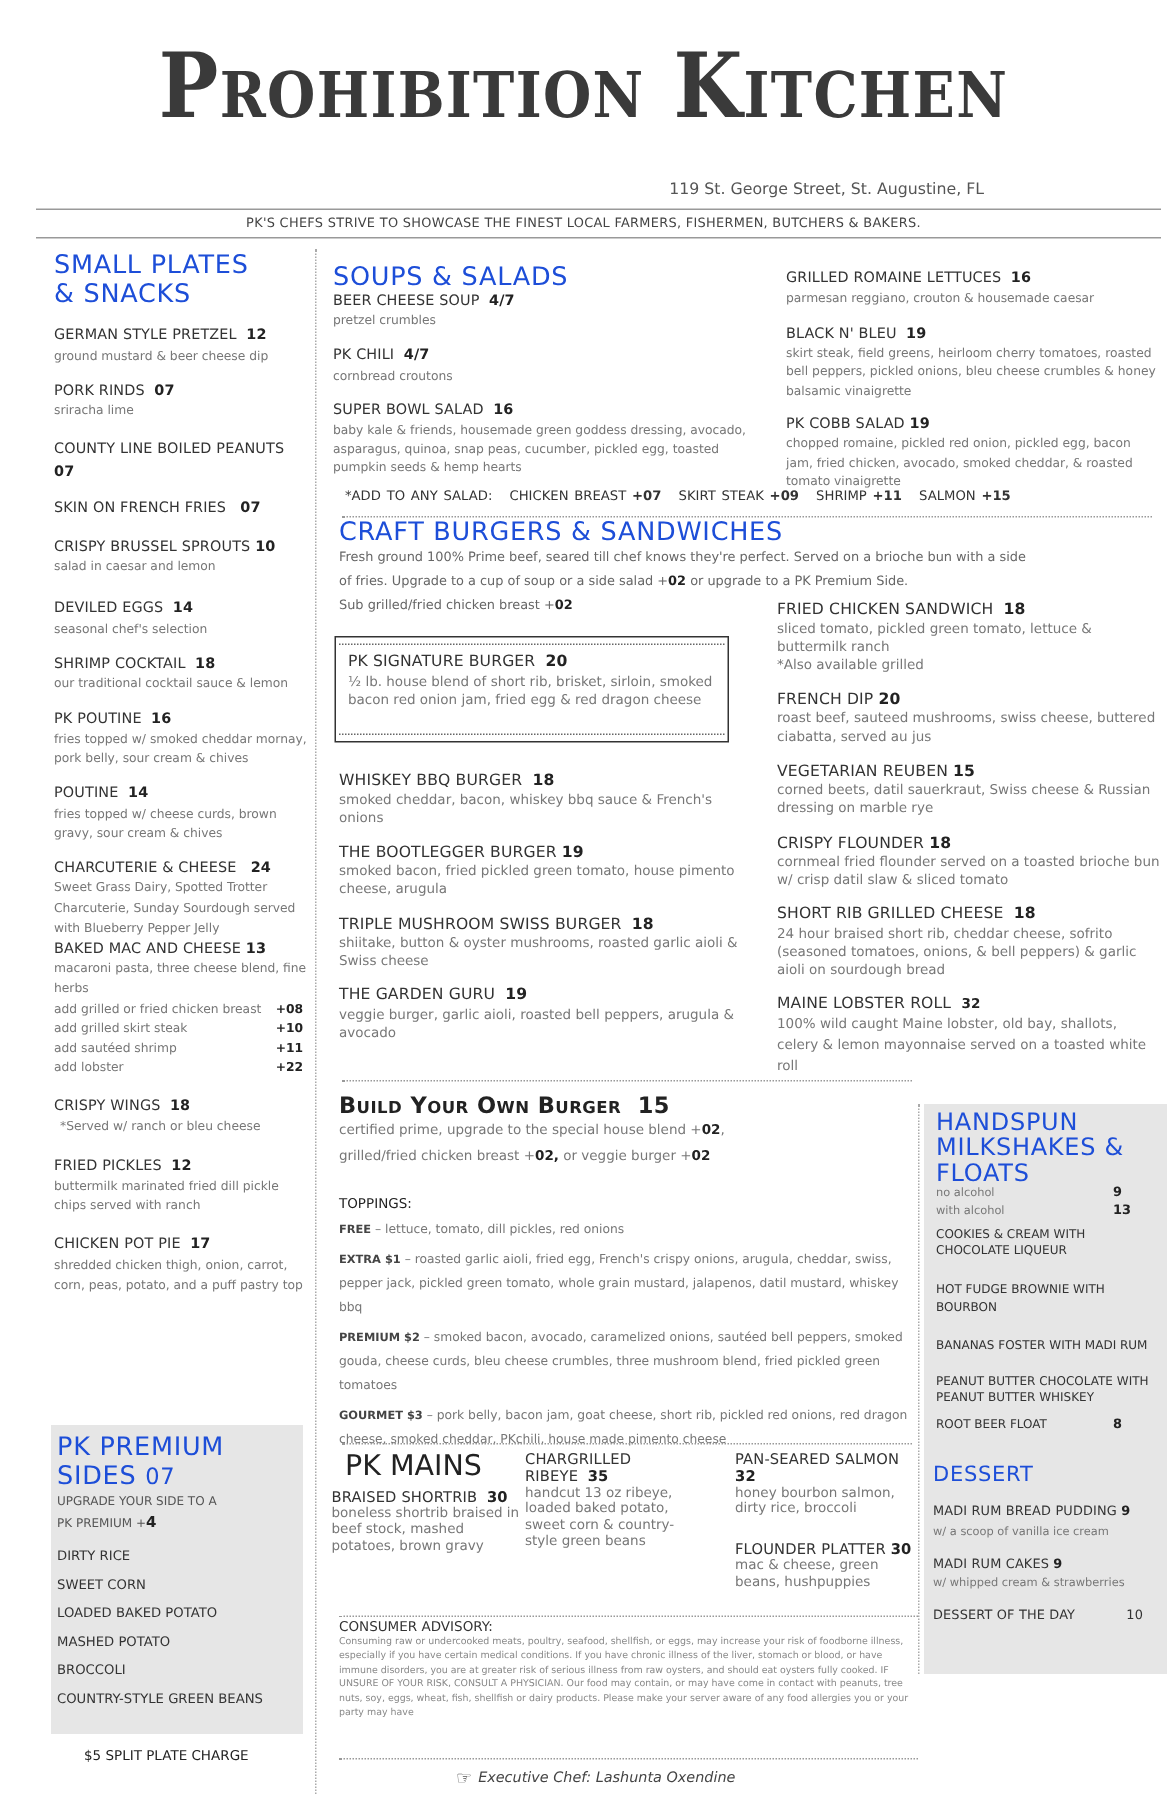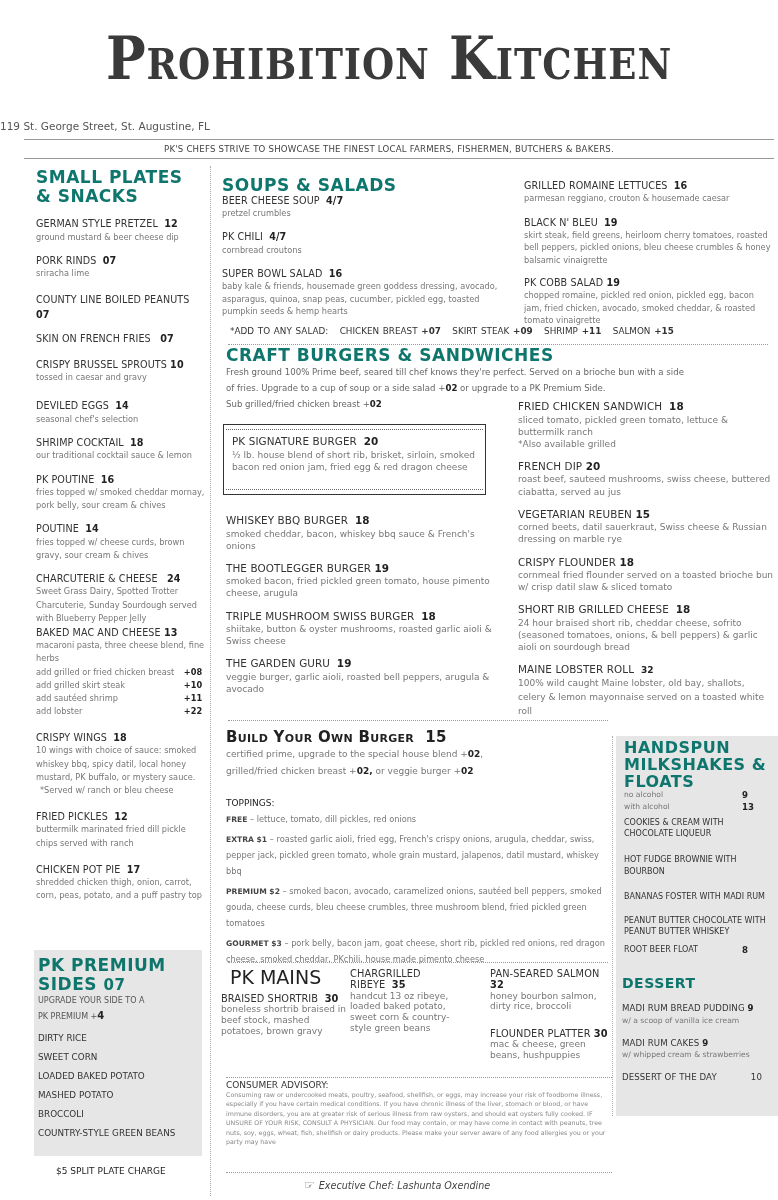--- a/index.html
+++ b/index.html
@@ -1,28 +1,28 @@
 <!DOCTYPE html>
 <html><head>
 <meta charset="utf-8">
 <style>
   * { box-sizing: border-box; margin: 0; padding: 0; }
   html, body { width: 778px; height: 1200px; background: #ffffff; overflow: hidden; }
   body { position: relative; font-family: "DejaVu Sans", sans-serif; color: #333; }
   .abs { position: absolute; }
 
   .title { left: 0; width: 778px; top: 28px; text-align: center; font-family: "DejaVu Serif", serif; font-size: 60px; letter-spacing: 1px; color: #3a3a3a; font-weight: bold; font-variant: small-caps; line-height: 1; transform: scaleX(0.88); }
-  .address { left: 0; width: 656px; top: 120px; text-align: left; font-size: 10.5px; color: #555; }
+  .address { left: 0; width: 656px; top: 120px; text-align: right; font-size: 10.5px; color: #555; }
   .rule { left: 24px; width: 750px; height: 1px; background: #999; }
   .tagline { left: 0; width: 778px; top: 144px; text-align: center; font-size: 8.6px; color: #444; letter-spacing: 0.2px; }
 
   .vdiv { width: 0; border-left: 1px dotted #aaa; }
   .hdiv { height: 0; border-top: 1px dotted #999; }
 
-  .sec-title { font-size: 17px; color: #0f766e; line-height: 1.1; letter-spacing: 0.5px; font-weight: 700; }
+  .sec-title { font-size: 17px; color: #1d4ed8; line-height: 1.1; letter-spacing: 0.5px; font-weight: 400; }
   .name { font-size: 9.6px; color: #333; text-transform: uppercase; line-height: 1.3; letter-spacing: 0.1px; }
   .name b, .price { font-weight: bold; color: #222; }
   .desc { font-size: 8.2px; color: #777; line-height: 1.6; }
   .item { margin-bottom: 11px; }
 
   
   .left { left: 36px; top: 168px; width: 170px; }
   .addon-row { display: flex; justify-content: space-between; font-size: 8.2px; color: #777; line-height: 1.6; }
   .addon-row span.p { color: #222; font-weight: bold; width: 26px; text-align: center; }
 
@@ -103,21 +103,21 @@
       <div class="desc">sriracha lime</div>
     </div>
   <div class="item">
       <div class="name" style="line-height:1.6"><span>COUNTY LINE BOILED PEANUTS</span>&nbsp; <b>07</b></div>
     </div>
   <div class="item" style="margin-bottom:13px">
       <div class="name"><span>SKIN ON FRENCH FRIES</span>&nbsp;&nbsp; <b>07</b></div>
     </div>
   <div class="item" style="margin-bottom:16px">
       <div class="name"><span>CRISPY BRUSSEL SPROUTS</span> <b>10</b></div>
-      <div class="desc">tossed in caesar and gravy</div>
+      <div class="desc">salad in caesar and lemon</div>
     </div>
   <div class="item">
       <div class="name"><span>DEVILED EGGS</span>&nbsp; <b>14</b></div>
       <div class="desc">seasonal chef's selection</div>
     </div>
   <div class="item">
       <div class="name"><span>SHRIMP COCKTAIL</span>&nbsp; <b>18</b></div>
       <div class="desc">our traditional cocktail sauce &amp; lemon</div>
     </div>
   <div class="item">
@@ -147,21 +147,20 @@
         <span>add sautéed shrimp</span>
         <span class="p">+11</span>
       </div>
     <div class="addon-row">
         <span>add lobster</span>
         <span class="p">+22</span>
       </div>
   </div>
   <div class="item" style="margin-bottom:14px">
       <div class="name"><span>CRISPY WINGS</span>&nbsp; <b>18</b></div>
-      <div class="desc">10 wings with choice of sauce: smoked whiskey bbq, spicy datil, local honey mustard, PK buffalo, or mystery sauce.</div>
       <div class="desc" style="padding-left:4px">*Served w/ ranch or bleu cheese</div>
     </div>
   <div class="item" style="margin-bottom:14px">
       <div class="name"><span>FRIED PICKLES</span>&nbsp; <b>12</b></div>
       <div class="desc">buttermilk marinated fried dill pickle chips served with ranch</div>
     </div>
   <div class="item">
       <div class="name"><span>CHICKEN POT PIE</span>&nbsp; <b>17</b></div>
       <div class="desc">shredded chicken thigh, onion, carrot, corn, peas, potato, and a puff pastry top</div>
     </div>

